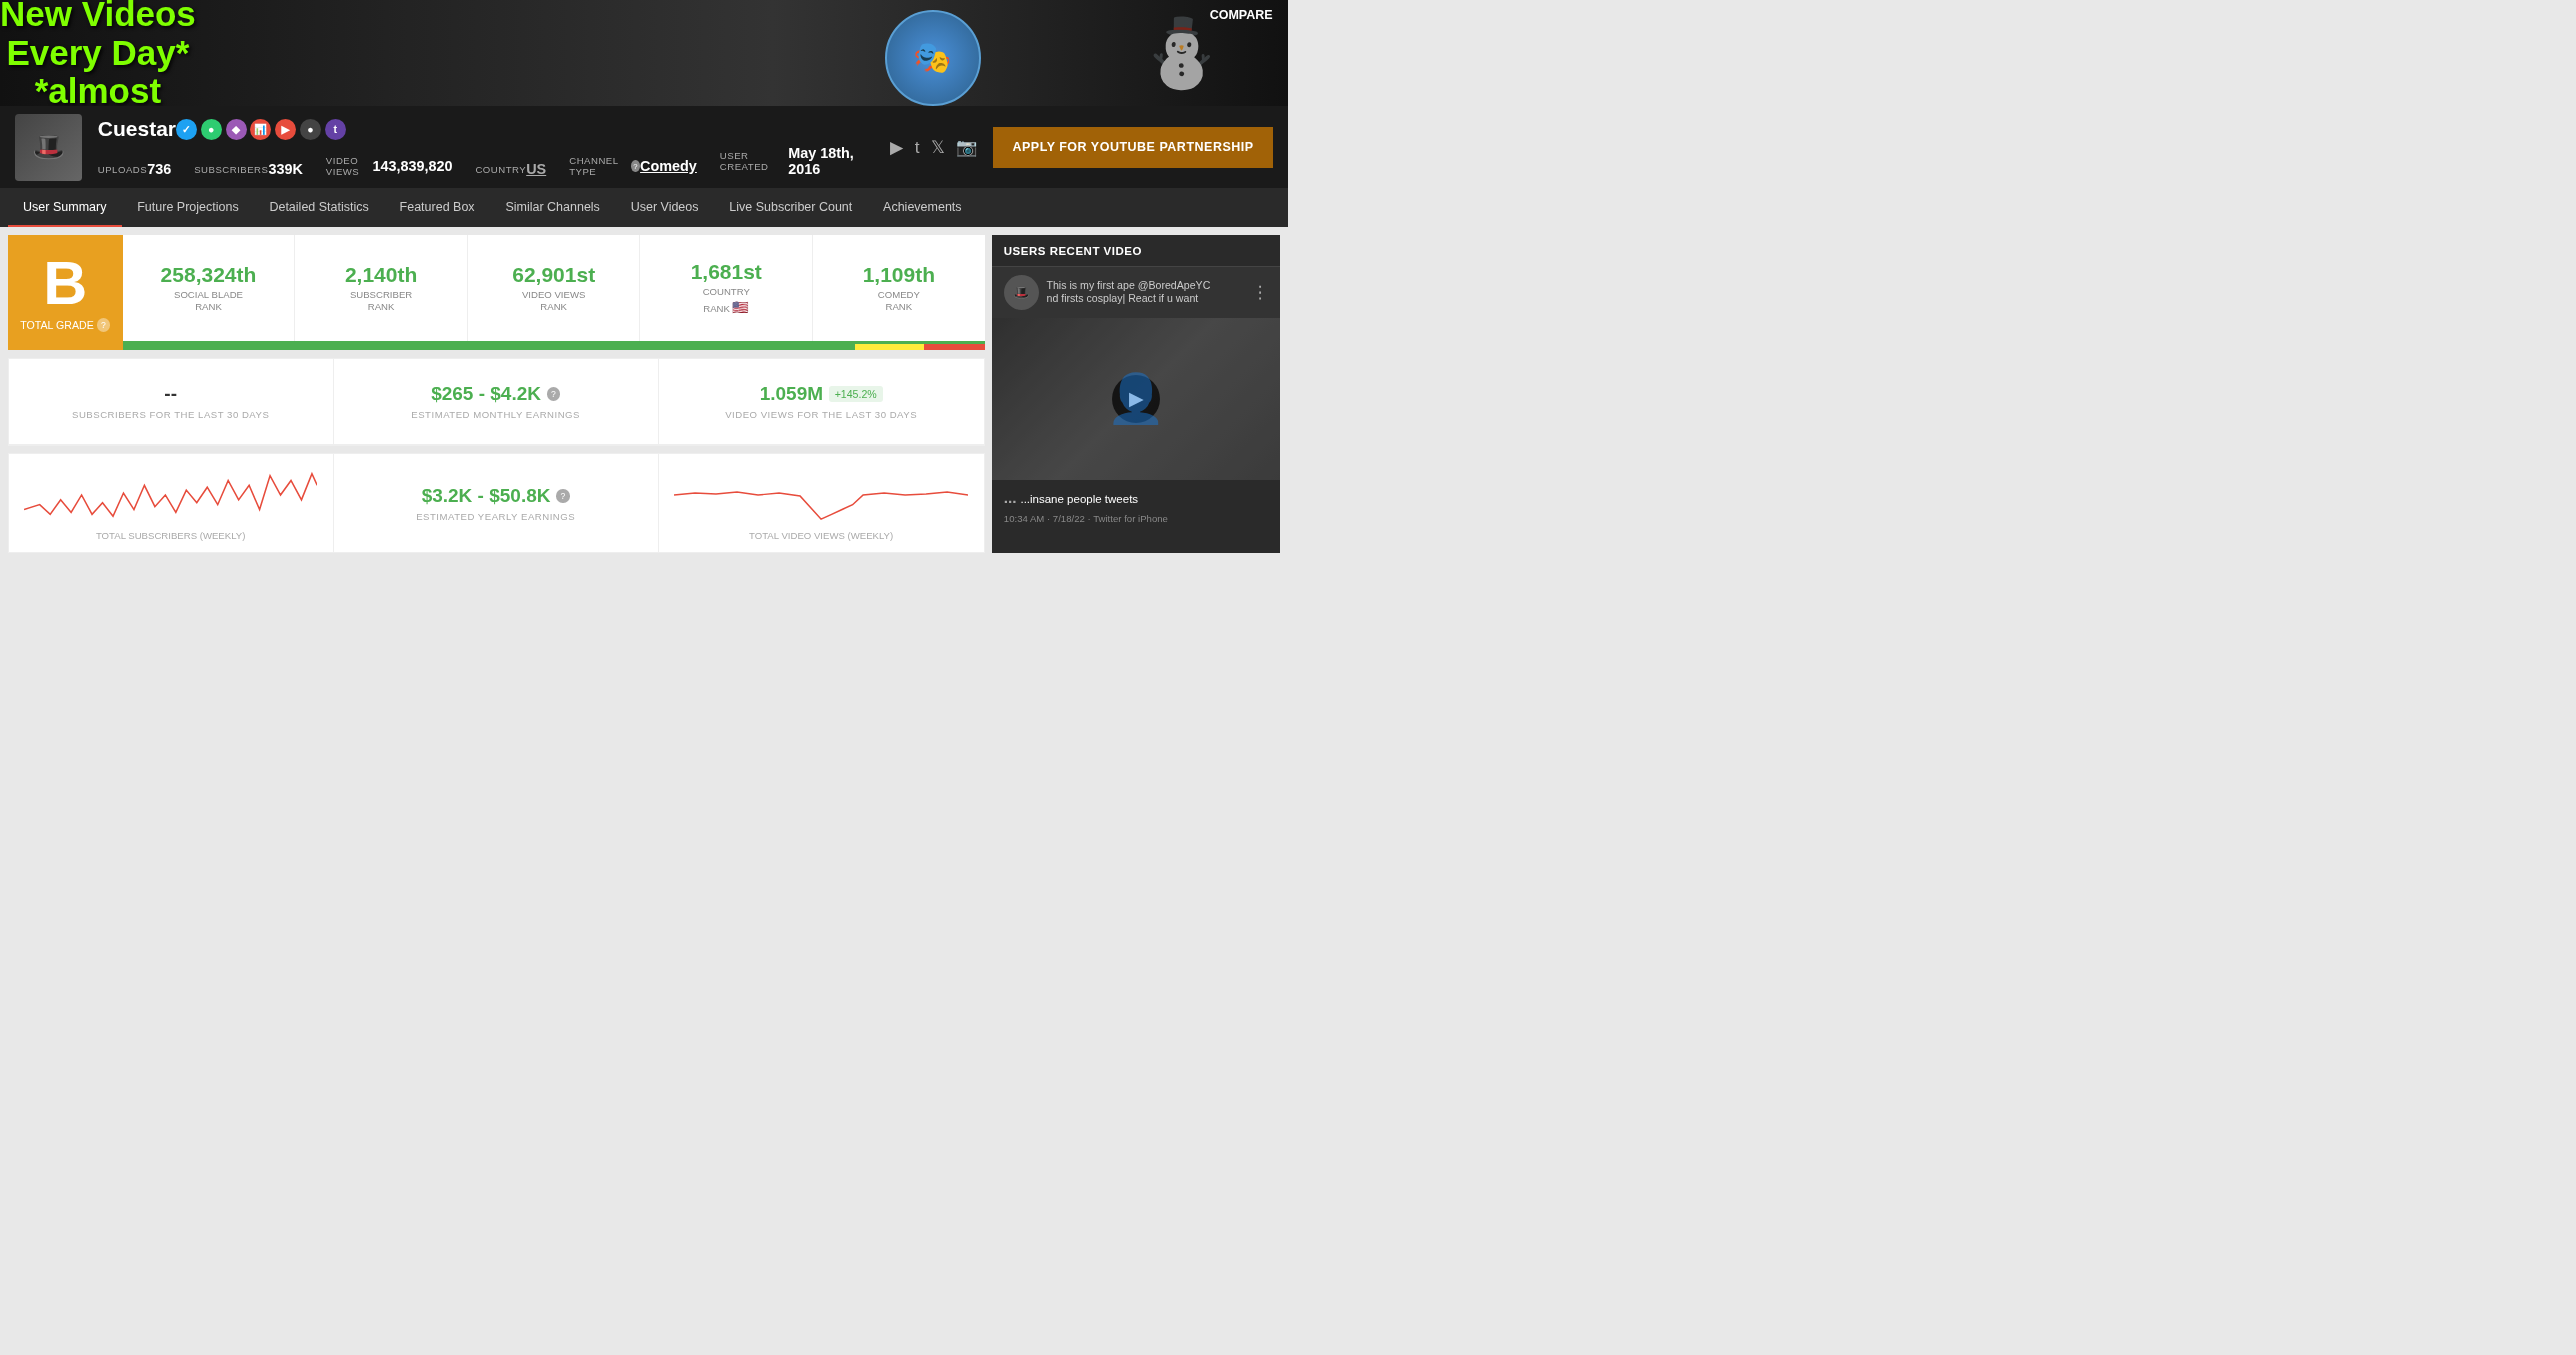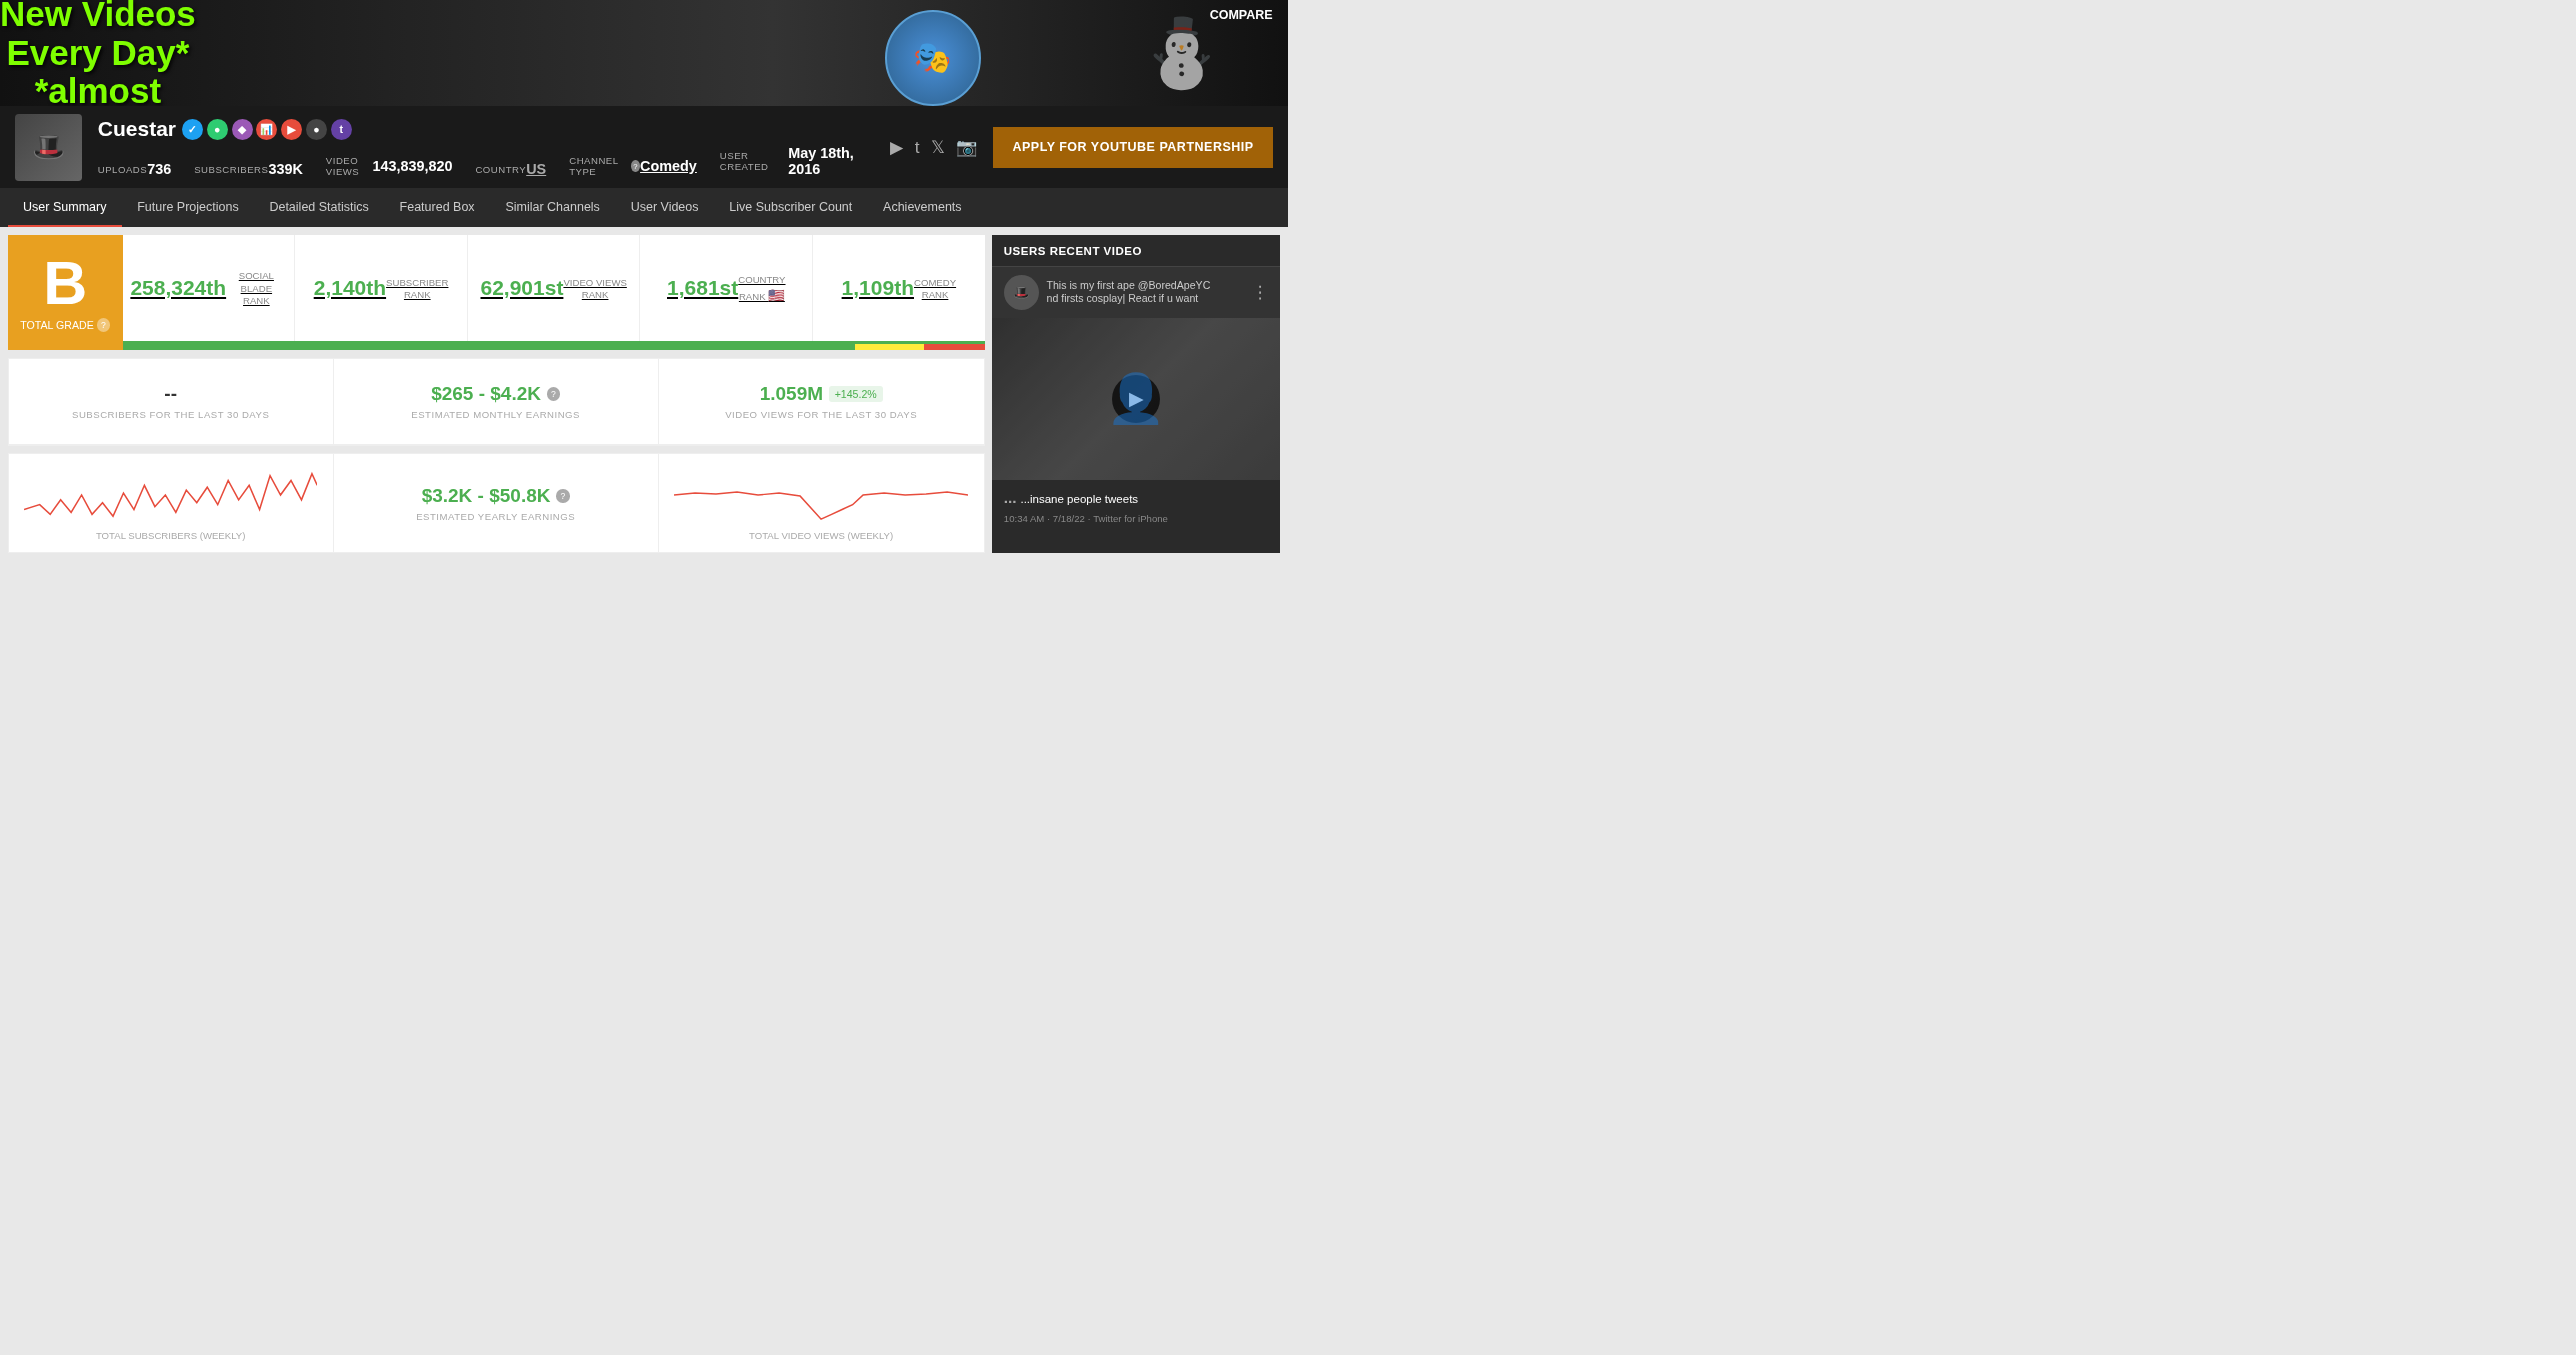--- a/index.html
+++ b/index.html
@@ -61,21 +61,21 @@
     }
     .channel-info {
       display: flex;
       flex-direction: column;
       gap: 3.8px;
       flex: 1;
     }
     .channel-name-row {
       display: flex;
       align-items: center;
-      gap: 6px;
+      gap: 0;
     }
     .channel-name {
       color: #fff;
       font-size: 21px;
       font-weight: bold;
     }
     .channel-badges {
       display: flex;
       gap: 3.8px;
     }
@@ -219,26 +219,25 @@
       gap: 2.9px;
     }
     .rank-cards {
       display: flex;
       flex: 1;
       border-bottom: 3.8px solid #4caf50;
     }
     .rank-card {
       flex: 1;
       display: flex;
-      flex-direction: row;
+      flex-direction: column;
       align-items: center;
       justify-content: center;
       padding: 15.4px 7.7px;
       border-right: 1px solid #eee;
-      text-decoration: underline;
     }
     .rank-card:last-child { border-right: none; }
     .rank-number {
       color: #4caf50;
       font-size: 21px;
       font-weight: bold;
     }
     .rank-label {
       color: #888;
       font-size: 9.6px;

